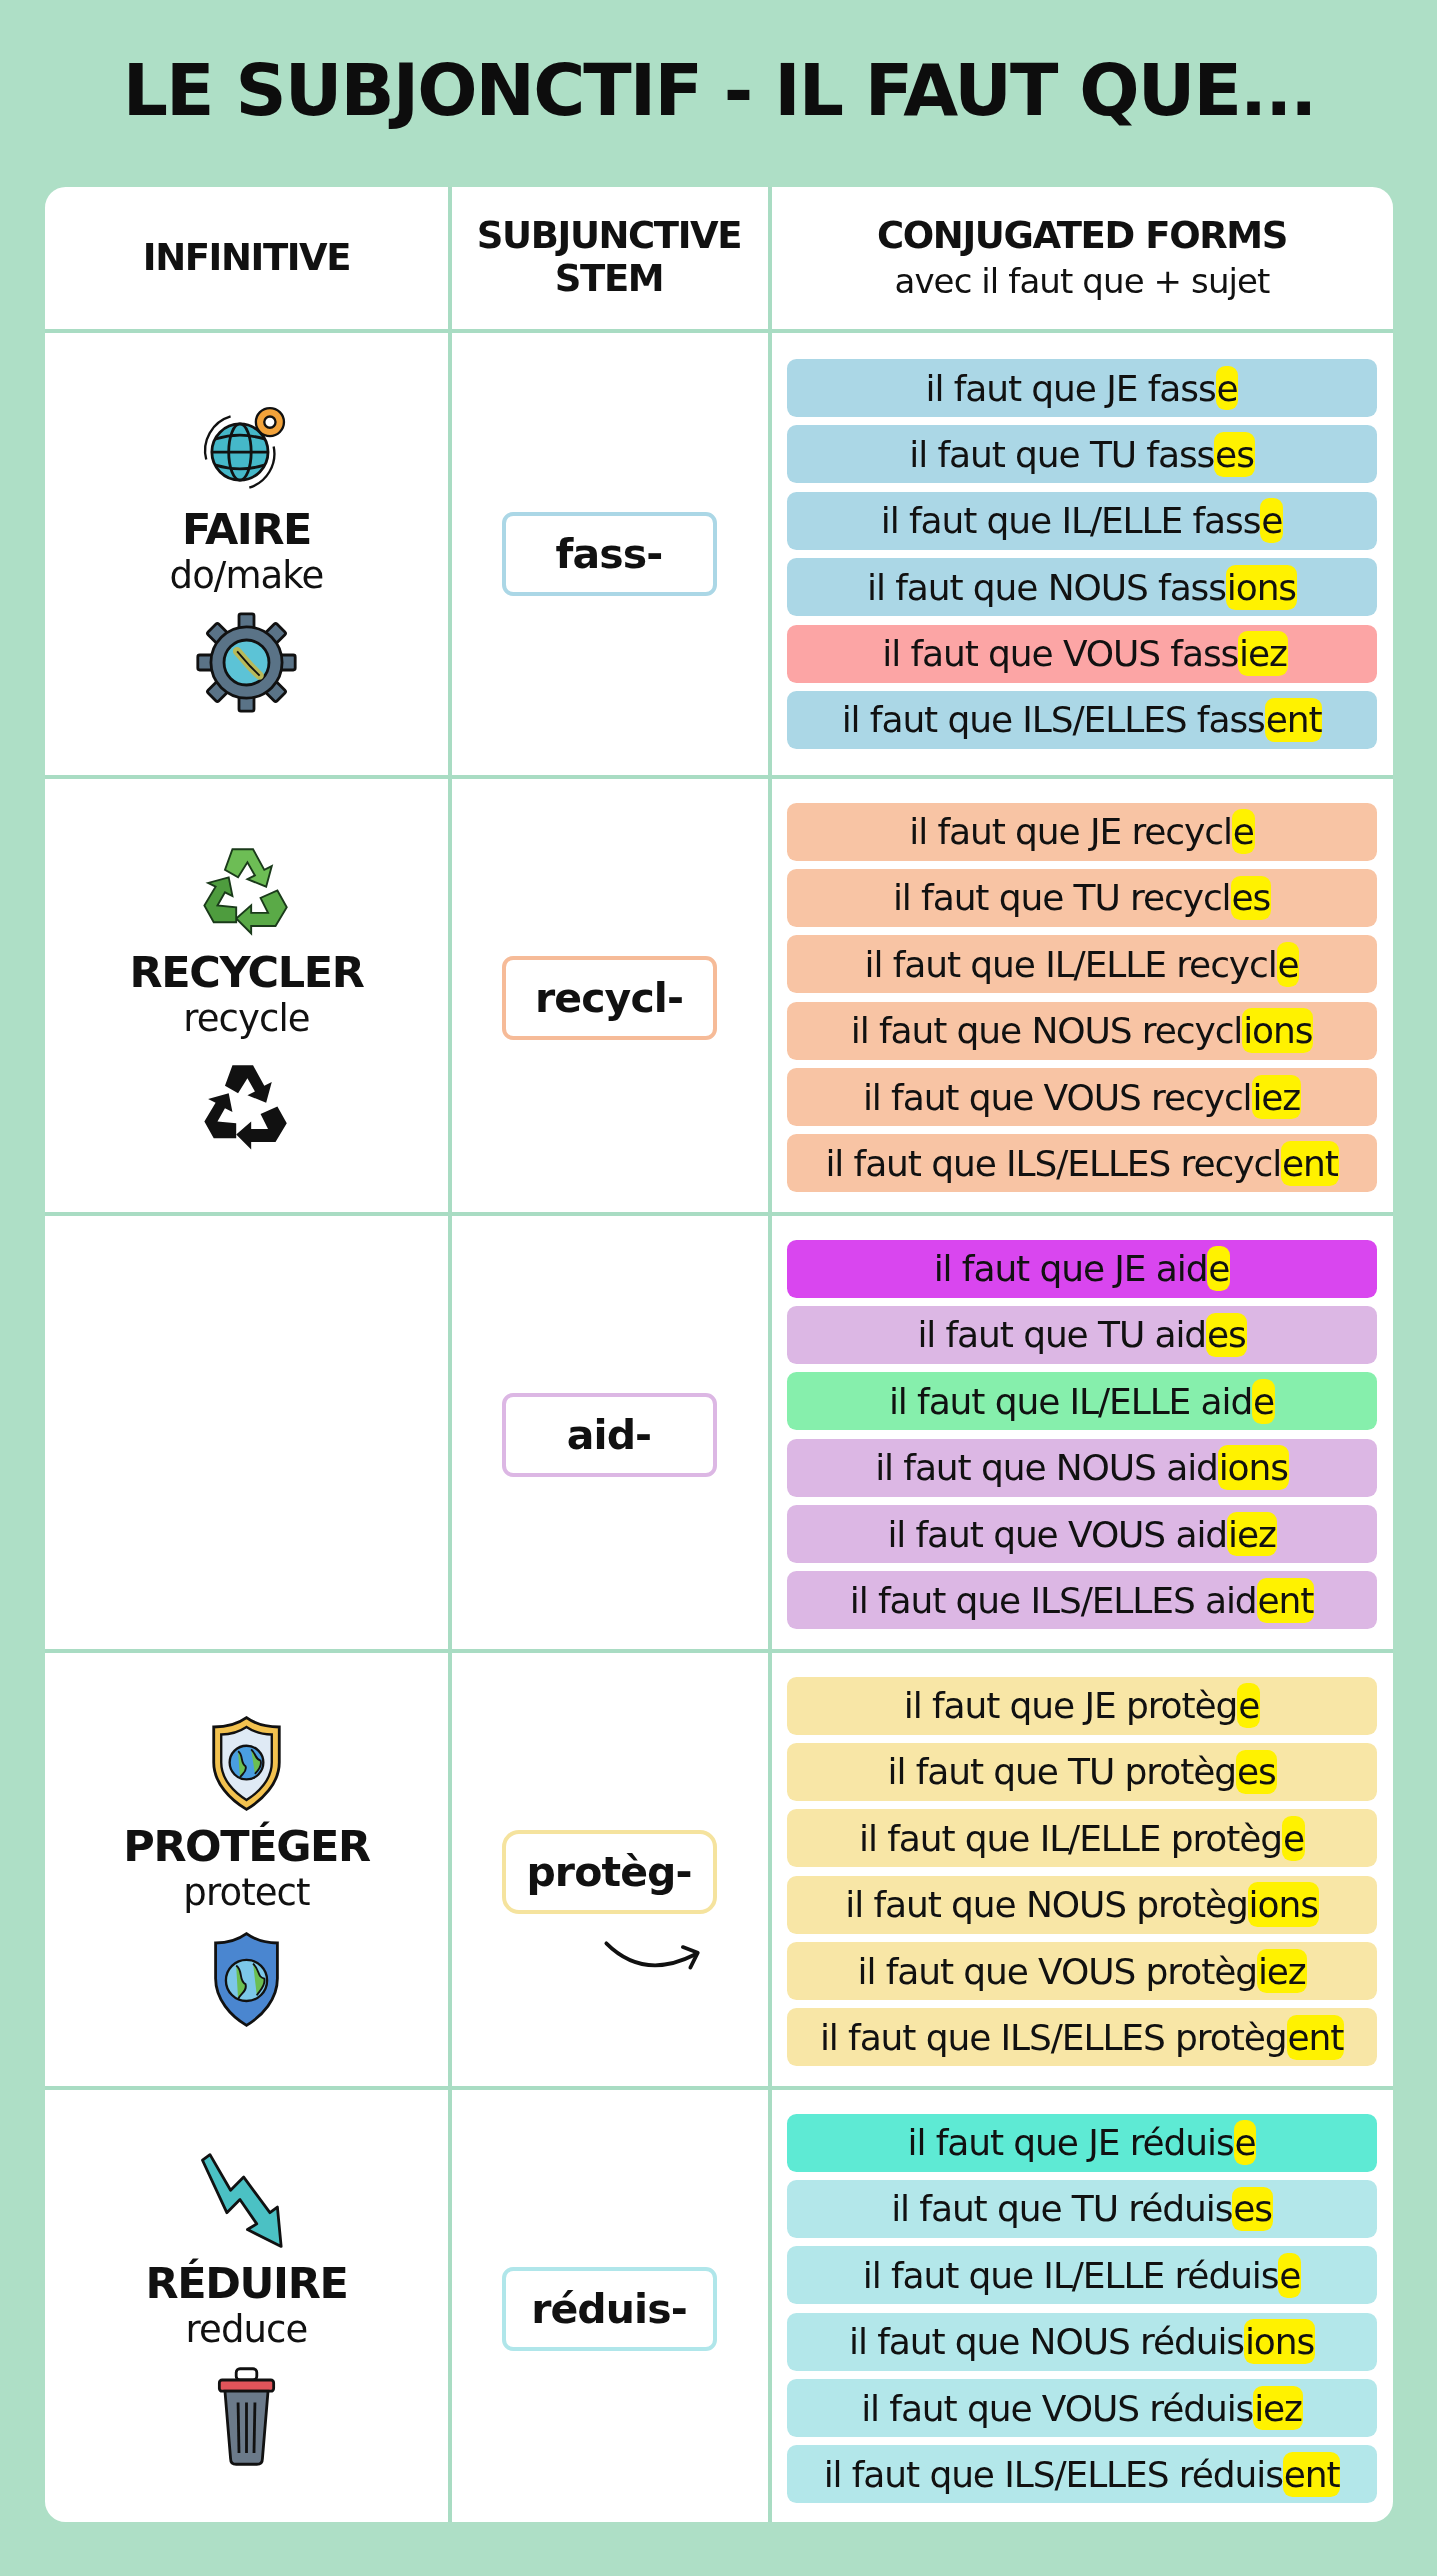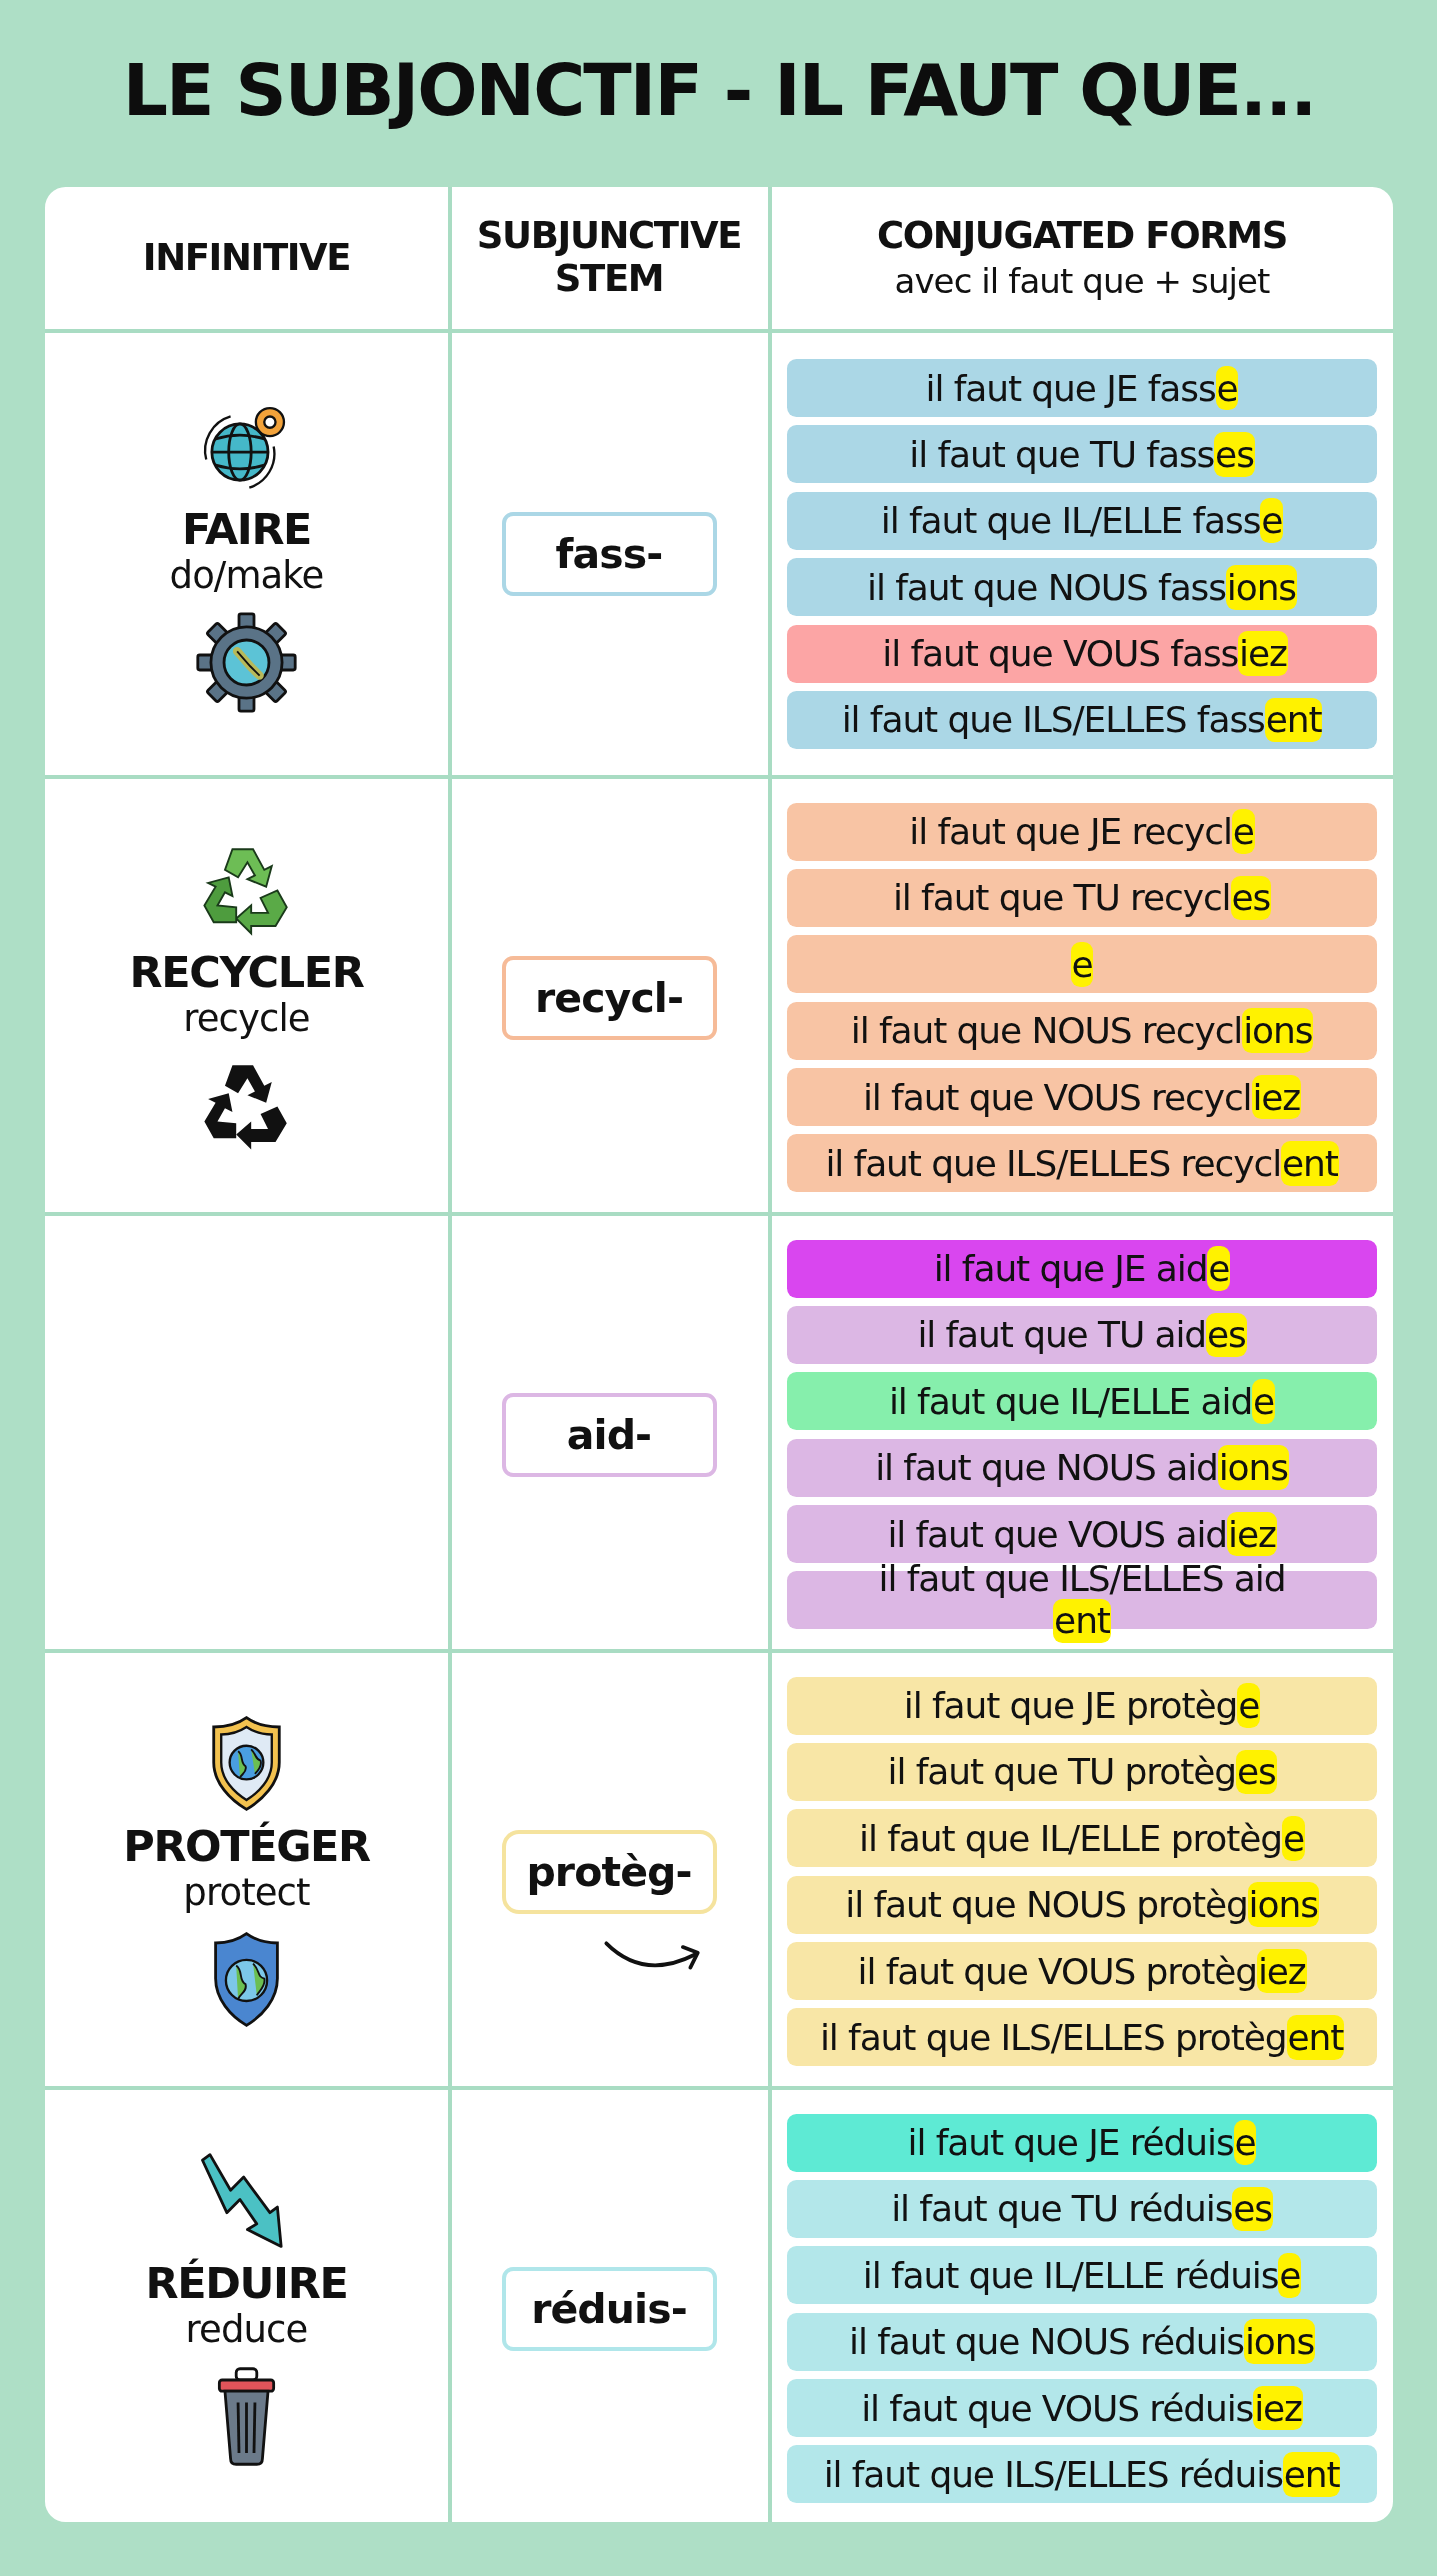--- a/index.html
+++ b/index.html
@@ -187,20 +187,21 @@
     <div class="formscell">
           <div class="pill" style="background: rgb(248, 196, 164);">
             <span>il faut que JE recycl</span>
             <span class="ending">e</span>
           </div>
           <div class="pill" style="background: rgb(248, 196, 164);">
             <span>il faut que TU recycl</span>
             <span class="ending">es</span>
           </div>
           <div class="pill" style="background: rgb(248, 196, 164);">
+            <span>il faut que IL/ELLE recycl</span>
             <span class="ending">e</span>
           </div>
           <div class="pill" style="background: rgb(248, 196, 164);">
             <span>il faut que NOUS recycl</span>
             <span class="ending">ions</span>
           </div>
           <div class="pill" style="background: rgb(248, 196, 164);">
             <span>il faut que VOUS recycl</span>
             <span class="ending">iez</span>
           </div>
@@ -228,21 +229,21 @@
             <span class="ending">e</span>
           </div>
           <div class="pill" style="background: rgb(220, 183, 228);">
             <span>il faut que NOUS aid</span>
             <span class="ending">ions</span>
           </div>
           <div class="pill" style="background: rgb(220, 183, 228);">
             <span>il faut que VOUS aid</span>
             <span class="ending">iez</span>
           </div>
-          <div class="pill" style="background: rgb(220, 183, 228); flex-direction: column;">
+          <div class="pill" style="background: rgb(220, 183, 228);">
             <span>il faut que ILS/ELLES aid</span>
             <span class="ending">ent</span>
           </div>
         </div>
   </div>
       <div class="row" style="top: 1466px;">
     <div class="infcell">
       <div class="icon icon-top">
             <svg width="103" height="103" viewBox="0 0 110 110">
               <path d="M55 6 C66 14 78 16 90 16 L90 54 C90 76 72 94 55 104 C38 94 20 76 20 54 L20 16 C32 16 44 14 55 6 Z" fill="#f3c24f" stroke="#111" stroke-width="3"></path>

